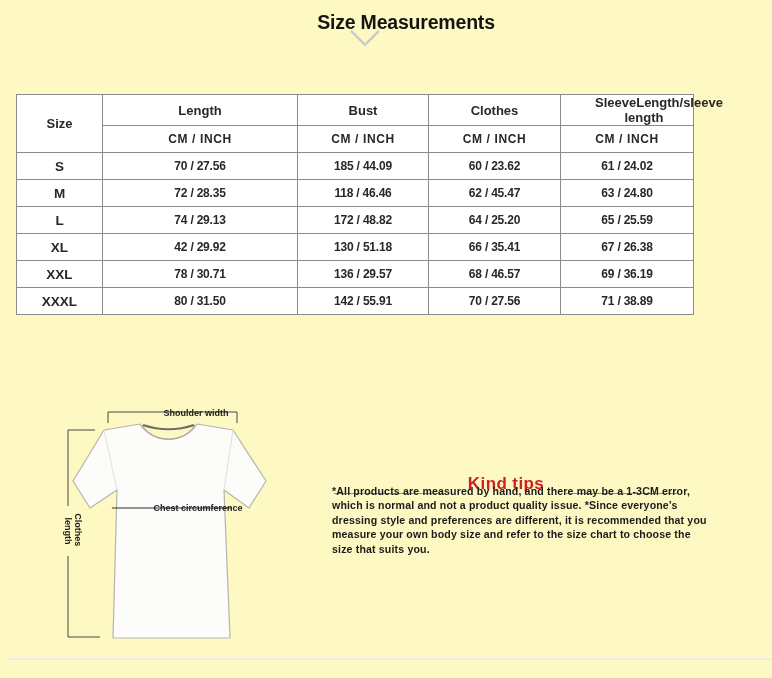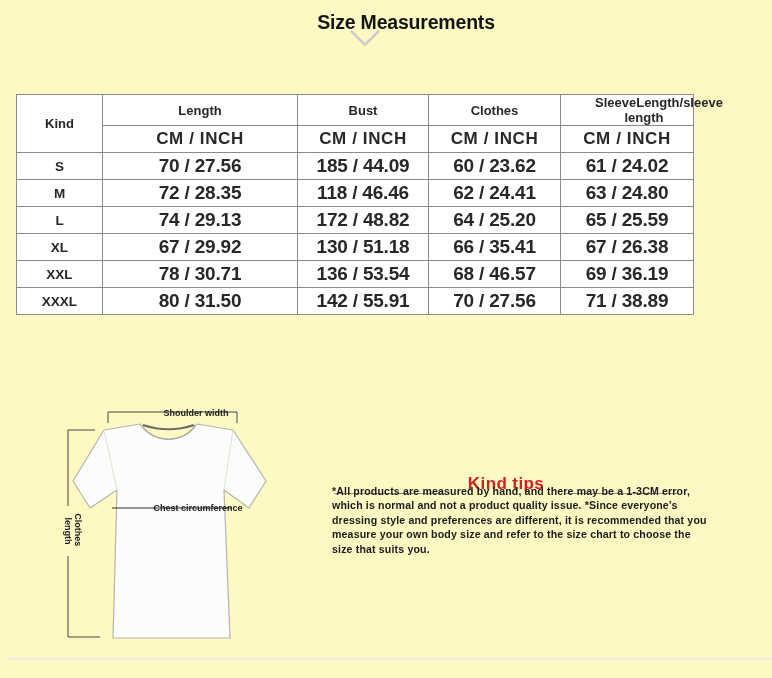--- a/index.html
+++ b/index.html
@@ -23,25 +23,25 @@
     position:absolute;left:16px;top:94px;
     border-collapse:collapse;table-layout:fixed;
     width:677px;background:#ffffff;
   }
   .size-table th,.size-table td{
     border:1px solid #8b8b8b;
     text-align:center;vertical-align:middle;
     padding:0;color:#282828;font-weight:700;
   }
   .size-table thead tr.main-head th{height:26px;font-size:13px;}
-  .size-table thead tr.unit-head th{height:26px;font-size:17px;letter-spacing:0.6px;}
+  .size-table thead tr.unit-head th{height:26px;font-size:12px;letter-spacing:0.6px;}
   .size-table th.sleeve-h{font-size:8.5px;letter-spacing:0;padding-left:34px;}
   .size-table th.size-h{font-size:13px;}
   .size-table tbody th{font-size:13.5px;}
-  .size-table tbody td{font-size:19px;letter-spacing:-0.2px;}
+  .size-table tbody td{font-size:12px;letter-spacing:-0.2px;}
   .size-table tbody tr{height:27px;}
   
   .shirt-svg{position:absolute;left:50px;top:393px;}
   .diagram-label{
     font-family:"Liberation Sans",sans-serif;
     font-size:9px;font-weight:bold;fill:#1c1c1c;
   }
   
   .tips-head{
     position:absolute;left:334px;top:474px;width:344px;
@@ -79,21 +79,21 @@
   <table class="size-table">
     <colgroup>
       <col style="width:86px">
         <col style="width:195px">
         <col style="width:131px">
       <col style="width:132px">
         <col style="width:133px">
     </colgroup>
     <thead>
       <tr class="main-head">
-        <th rowspan="2" class="size-h">Kind</th>
+        <th rowspan="2" class="size-h">Size</th>
         <th>Length</th>
         <th>Bust</th>
         <th>Clothes</th>
         <th class="sleeve-h">SleeveLength/sleeve length</th>
       </tr>
       <tr class="unit-head">
         <th>CM / INCH</th>
         <th>CM / INCH</th>
         <th>CM / INCH</th>
         <th>CM / INCH</th>
@@ -104,41 +104,41 @@
         <th>S</th>
         <td>70 / 27.56</td>
         <td>185 / 44.09</td>
         <td>60 / 23.62</td>
         <td>61 / 24.02</td>
       </tr>
       <tr>
         <th>M</th>
         <td>72 / 28.35</td>
         <td>118 / 46.46</td>
-        <td>62 / 24.41</td>
+        <td>62 / 45.47</td>
         <td>63 / 24.80</td>
       </tr>
       <tr>
         <th>L</th>
         <td>74 / 29.13</td>
         <td>172 / 48.82</td>
         <td>64 / 25.20</td>
         <td>65 / 25.59</td>
       </tr>
       <tr>
         <th>XL</th>
-        <td>67 / 29.92</td>
+        <td>42 / 29.92</td>
         <td>130 / 51.18</td>
         <td>66 / 35.41</td>
         <td>67 / 26.38</td>
       </tr>
       <tr>
         <th>XXL</th>
         <td>78 / 30.71</td>
-        <td>136 / 53.54</td>
+        <td>136 / 29.57</td>
         <td>68 / 46.57</td>
         <td>69 / 36.19</td>
       </tr>
       <tr>
         <th>XXXL</th>
         <td>80 / 31.50</td>
         <td>142 / 55.91</td>
         <td>70 / 27.56</td>
         <td>71 / 38.89</td>
       </tr>

